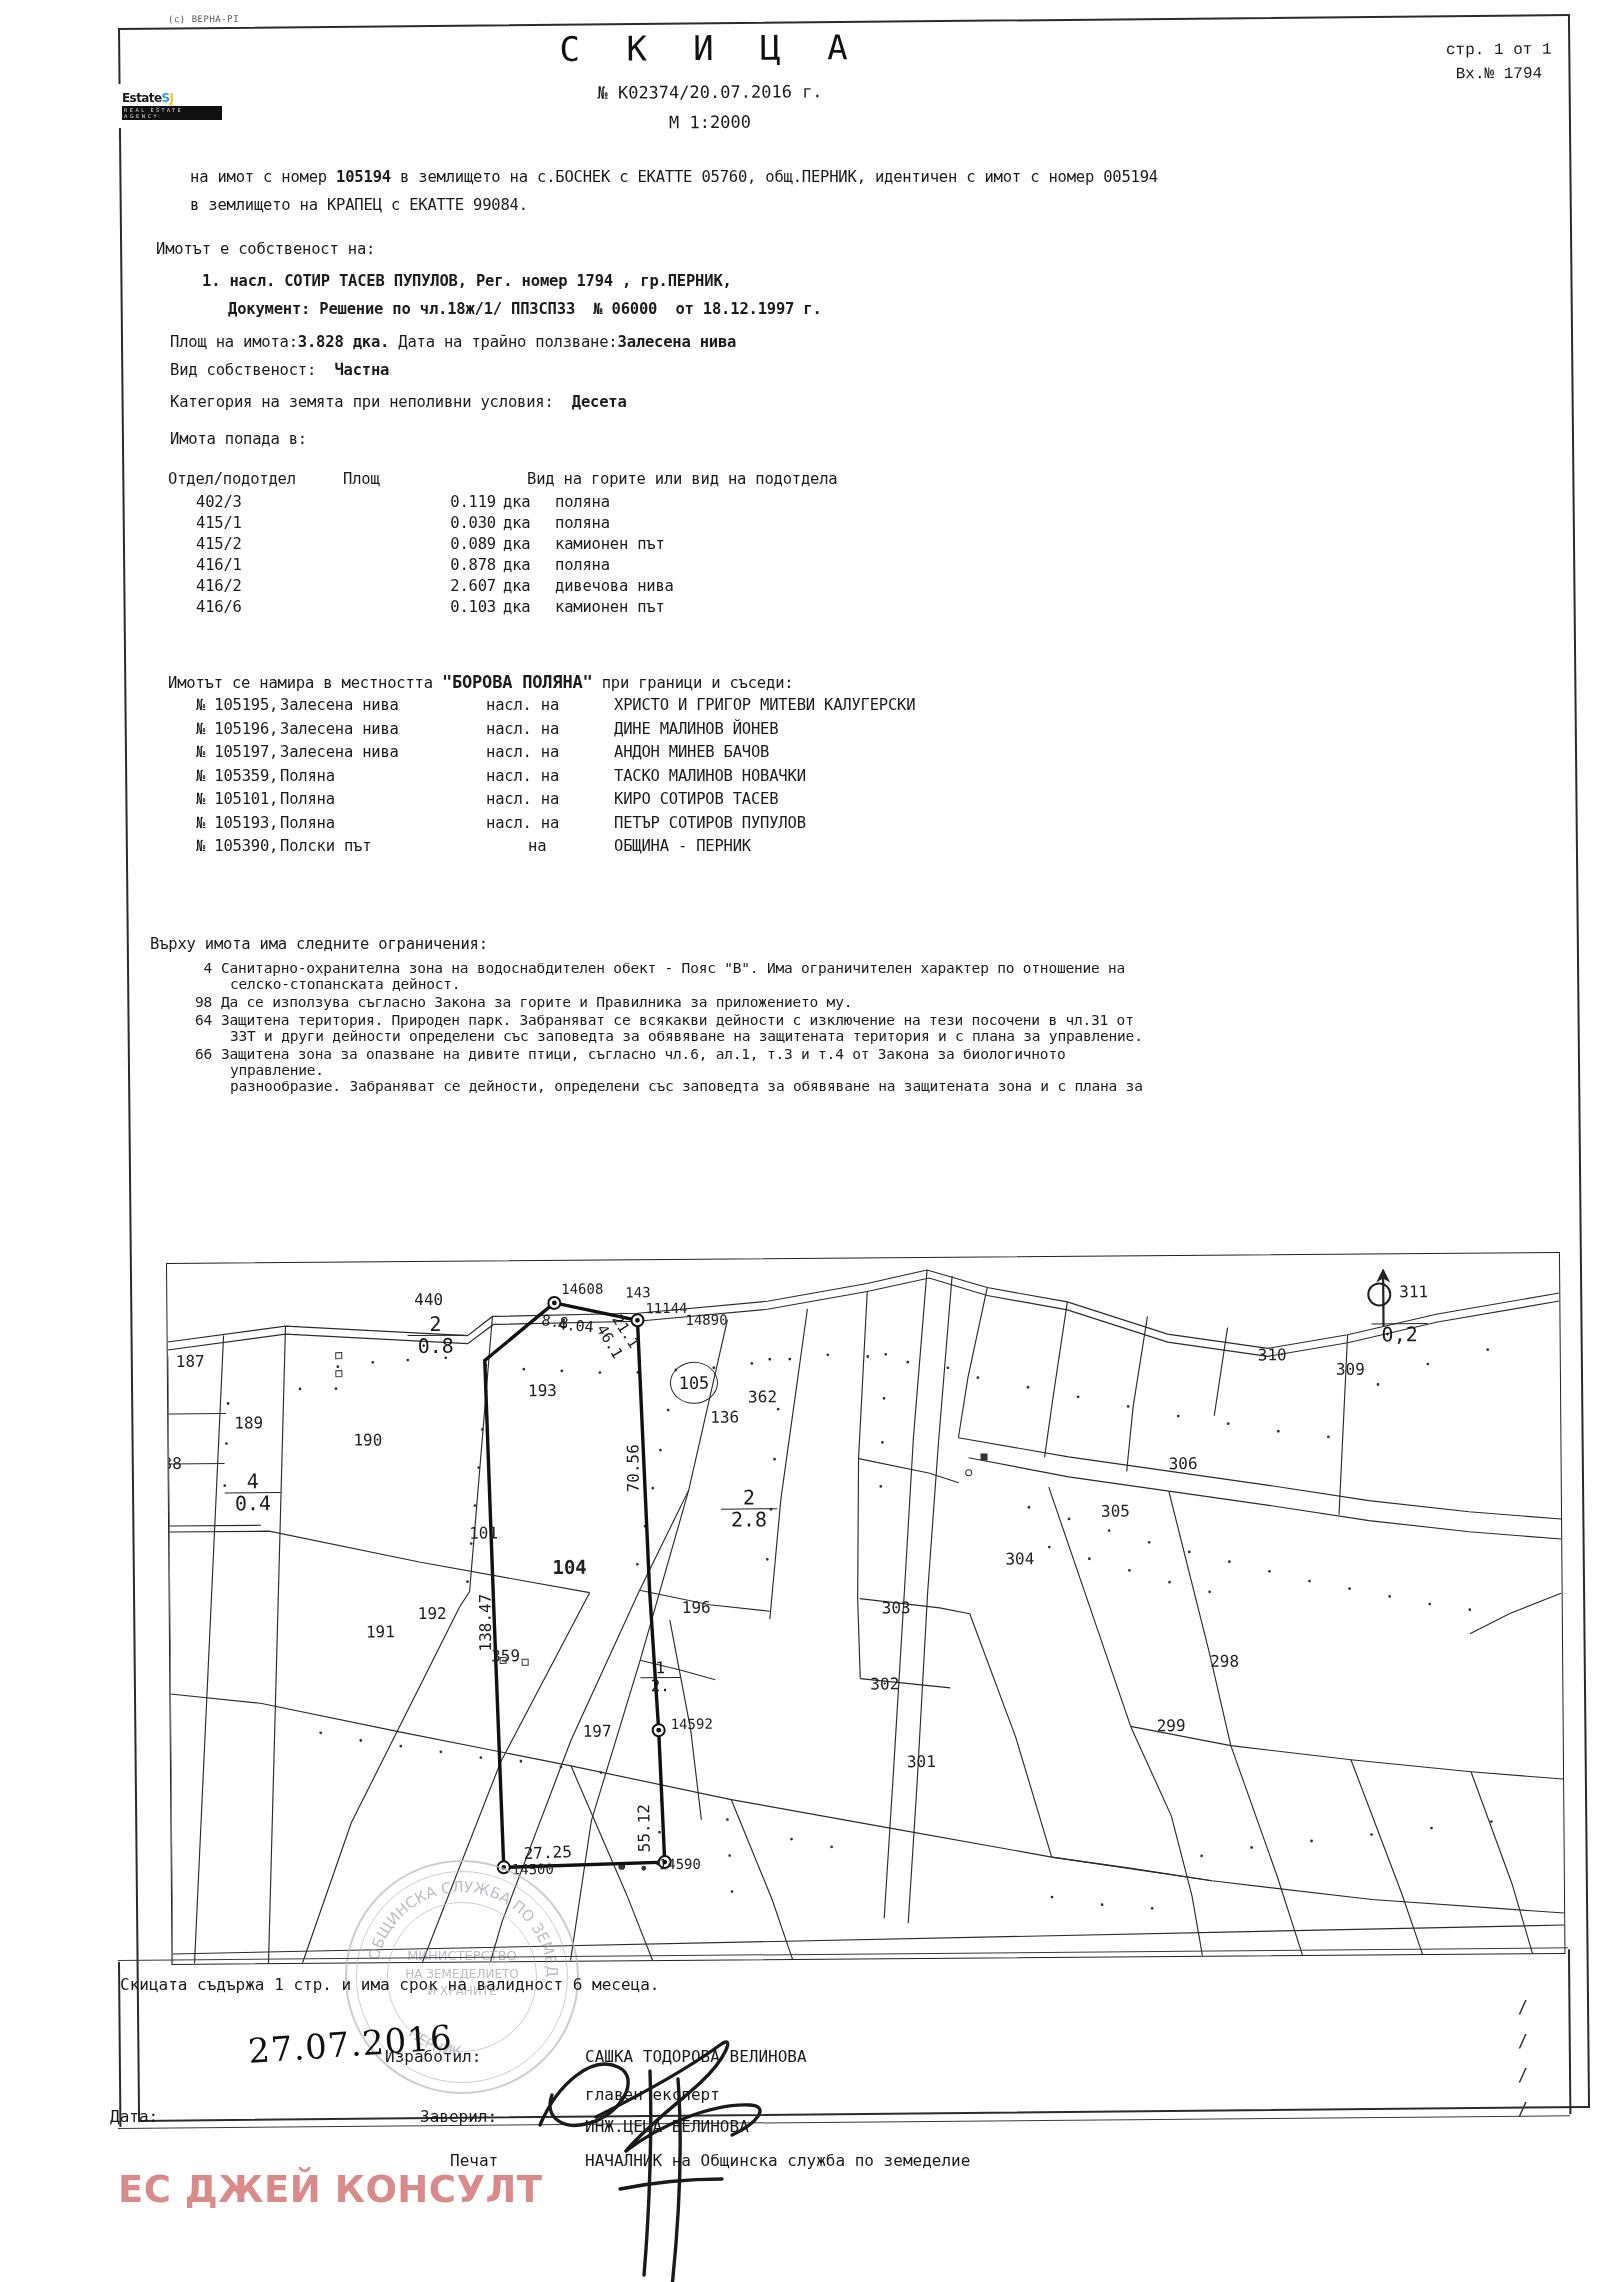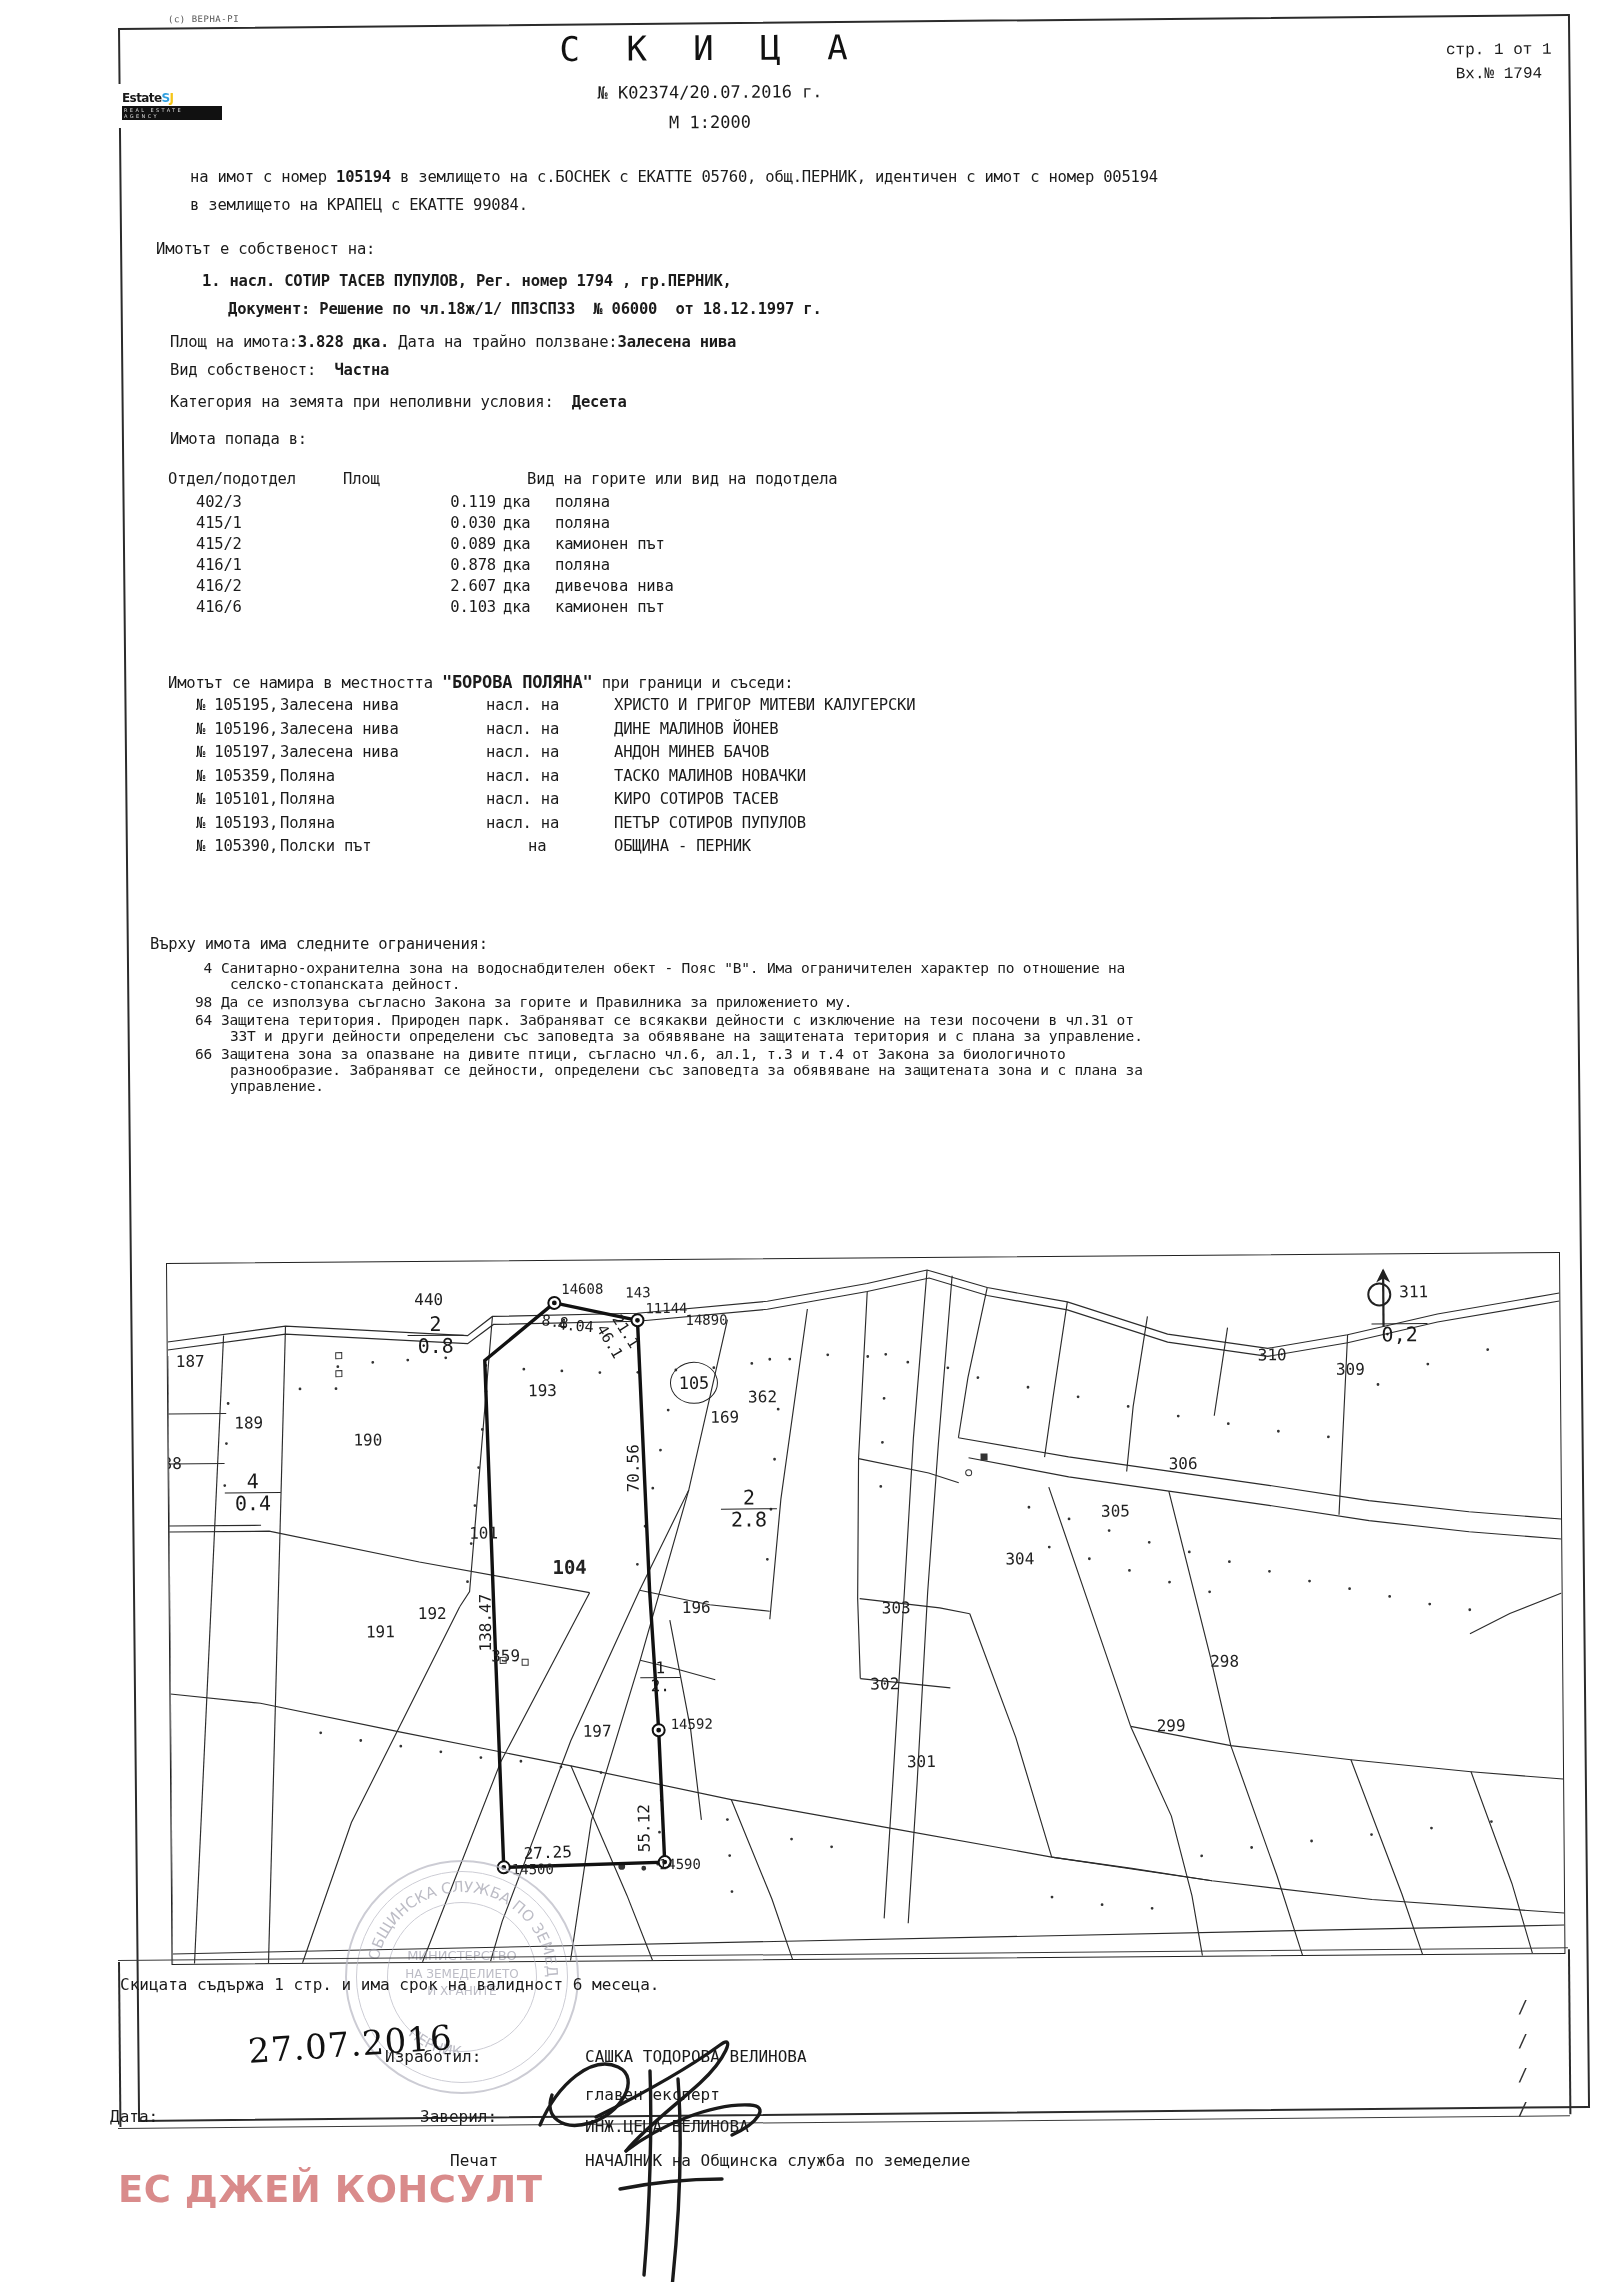--- a/index.html
+++ b/index.html
@@ -247,22 +247,22 @@
       <div class="num">64</div>
       <div class="txt">
         <div>Защитена територия. Природен парк. Забраняват се всякакви дейности с изключение на тези посочени в чл.31 от</div>
         <div class="cont" style="margin-left:9px;">ЗЗТ и други дейности определени със заповедта за обявяване на защитената  територия и с плана за управление.</div>
       </div>
     </div>
     <div class="item" style="margin-top:2px;">
       <div class="num">66</div>
       <div class="txt">
         <div>Защитена зона за опазване на дивите птици, съгласно чл.6, ал.1, т.3 и т.4 от Закона за биологичното</div>
+        <div class="cont" style="margin-left:9px;">управление.</div>
         <div class="cont" style="margin-left:9px;">разнообразие. Забраняват се дейности, определени със заповедта за обявяване на защитената  зона и с плана за</div>
-        <div class="cont" style="margin-left:9px;">управление.</div>
       </div>
     </div>
   </div>
 
   <div class="map">
     <svg width="1392" height="700" viewBox="0 0 1392 700">
       <g fill="none" stroke="#2b2b2b" stroke-width="1.15">
 
         <path d="M0 78 L118 63 L300 74 L325 55 L470 53 L600 42 L700 25 L760 12 L820 30 L900 45 L1000 78 L1100 93 L1180 80 L1270 60 L1392 40"></path>
         <path d="M0 86 L118 71 L300 82 L326 63 L470 61 L600 50 L700 33 L762 20 L820 38 L900 53 L1000 86 L1100 101 L1180 88 L1270 68 L1392 48"></path>
@@ -460,21 +460,21 @@
     <div class="mlbl" style="left:66px;top:150px;">189</div>
     <div class="mlbl" style="left:-6px;top:190px;">88</div>
     <div class="mlbl" style="left:185px;top:168px;">190</div>
     <div class="mlbl" style="left:247px;top:28px;">440</div>
     <div class="mlbl" style="left:360px;top:120px;">193</div>
     <div class="mlbl" style="left:300px;top:262px;">101</div>
     <div class="mlbl" style="left:196px;top:360px;">191</div>
     <div class="mlbl" style="left:248px;top:342px;">192</div>
     <div class="mlbl" style="left:321px;top:385px;">359</div>
     <div class="mlbl" style="left:412px;top:461px;">197</div>
-    <div class="mlbl" style="left:542px;top:148px;">169</div>
+    <div class="mlbl" style="left:542px;top:148px;">136</div>
     <div class="mlbl" style="left:512px;top:338px;">196</div>
     <div class="mlbl" style="left:580px;top:128px;">362</div>
     <div class="mlbl" style="left:1090px;top:90px;">310</div>
     <div class="mlbl" style="left:1168px;top:105px;">309</div>
     <div class="mlbl" style="left:1232px;top:28px;">311</div>
     <div class="mlbl" style="left:1000px;top:198px;">306</div>
     <div class="mlbl" style="left:932px;top:245px;">305</div>
     <div class="mlbl" style="left:836px;top:292px;">304</div>
     <div class="mlbl" style="left:712px;top:340px;">303</div>
     <div class="mlbl" style="left:700px;top:416px;">302</div>

